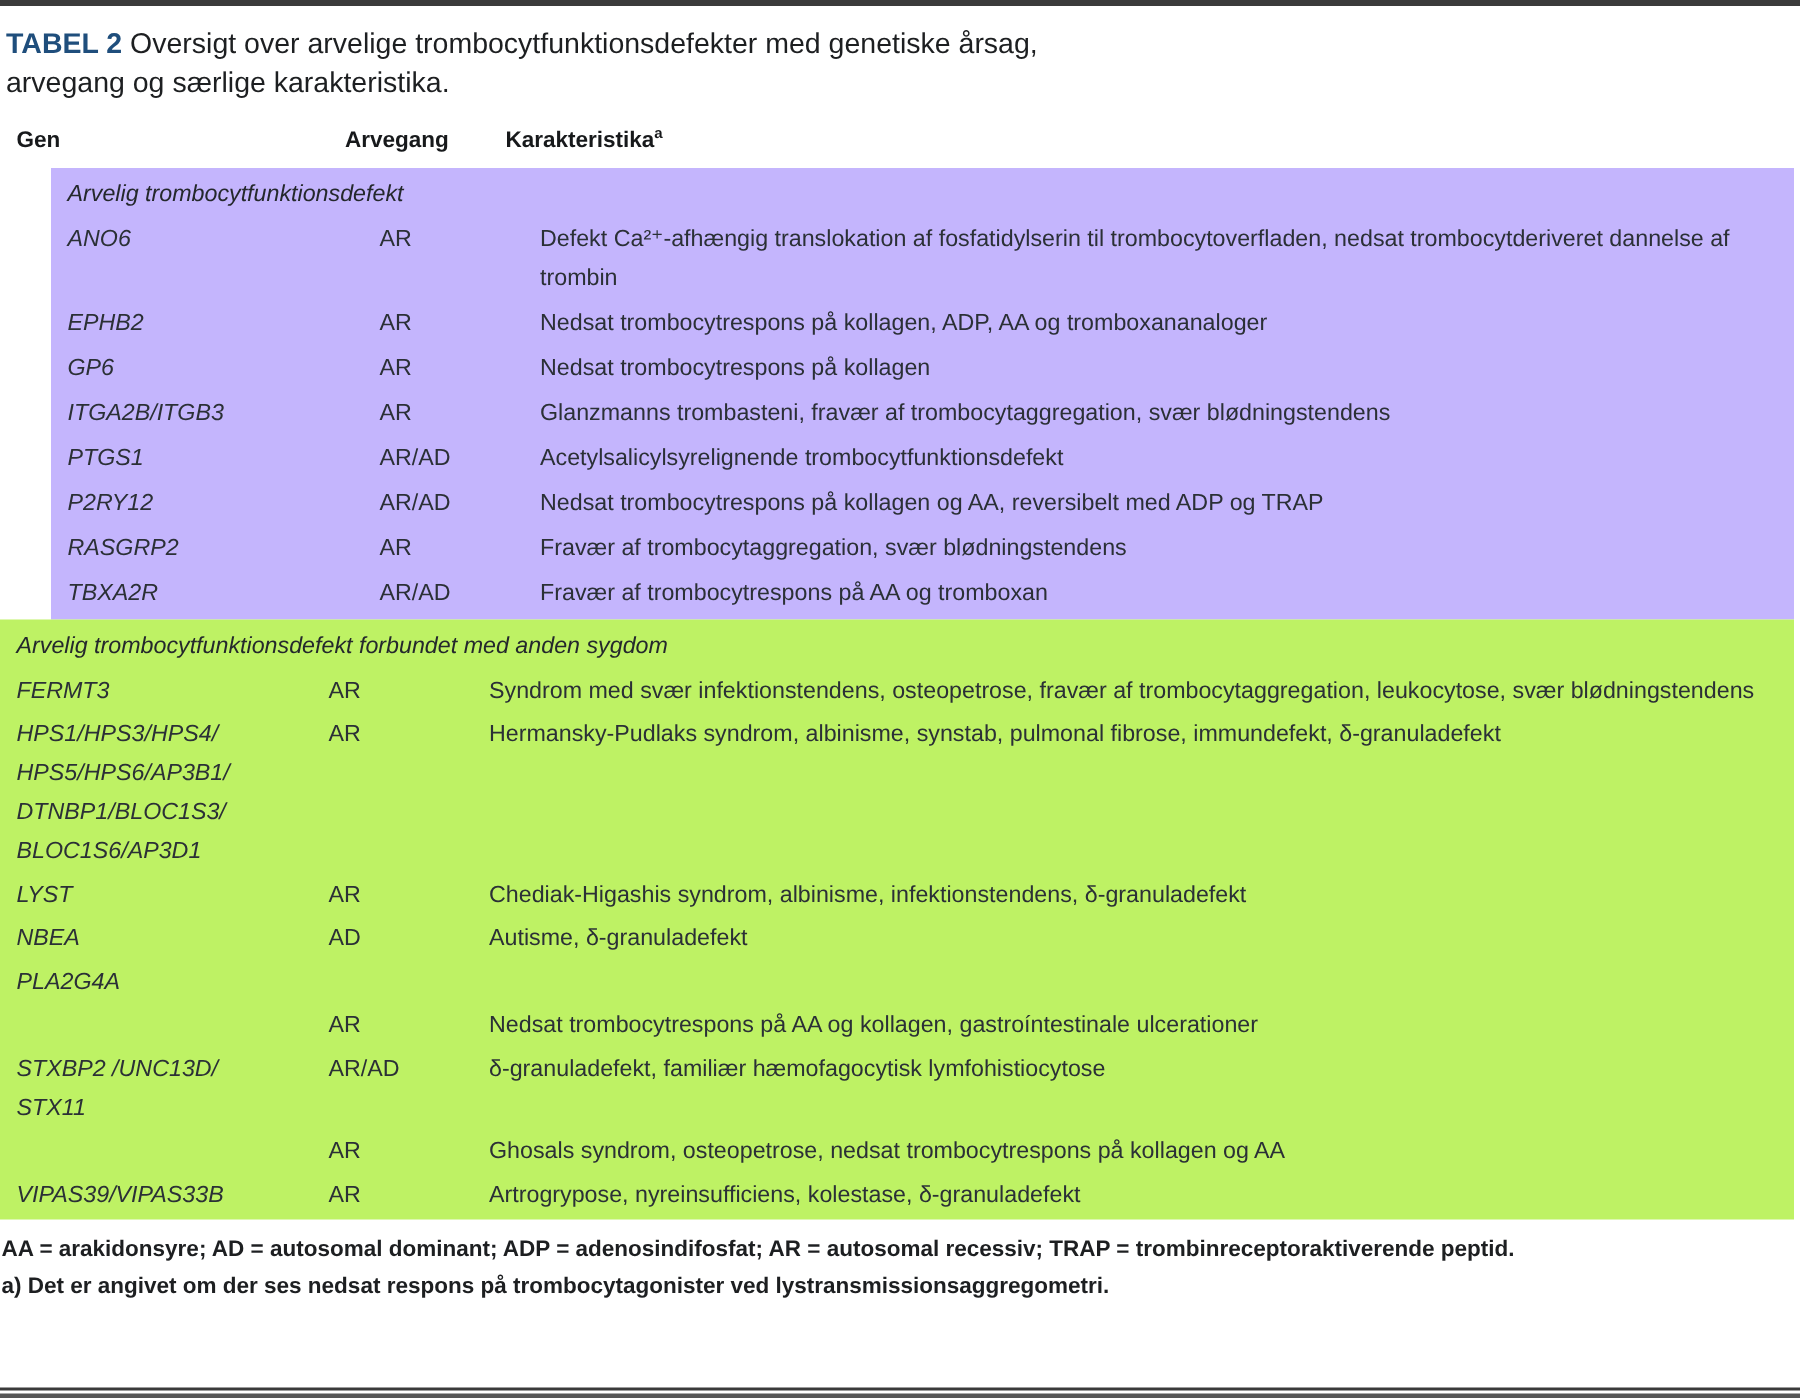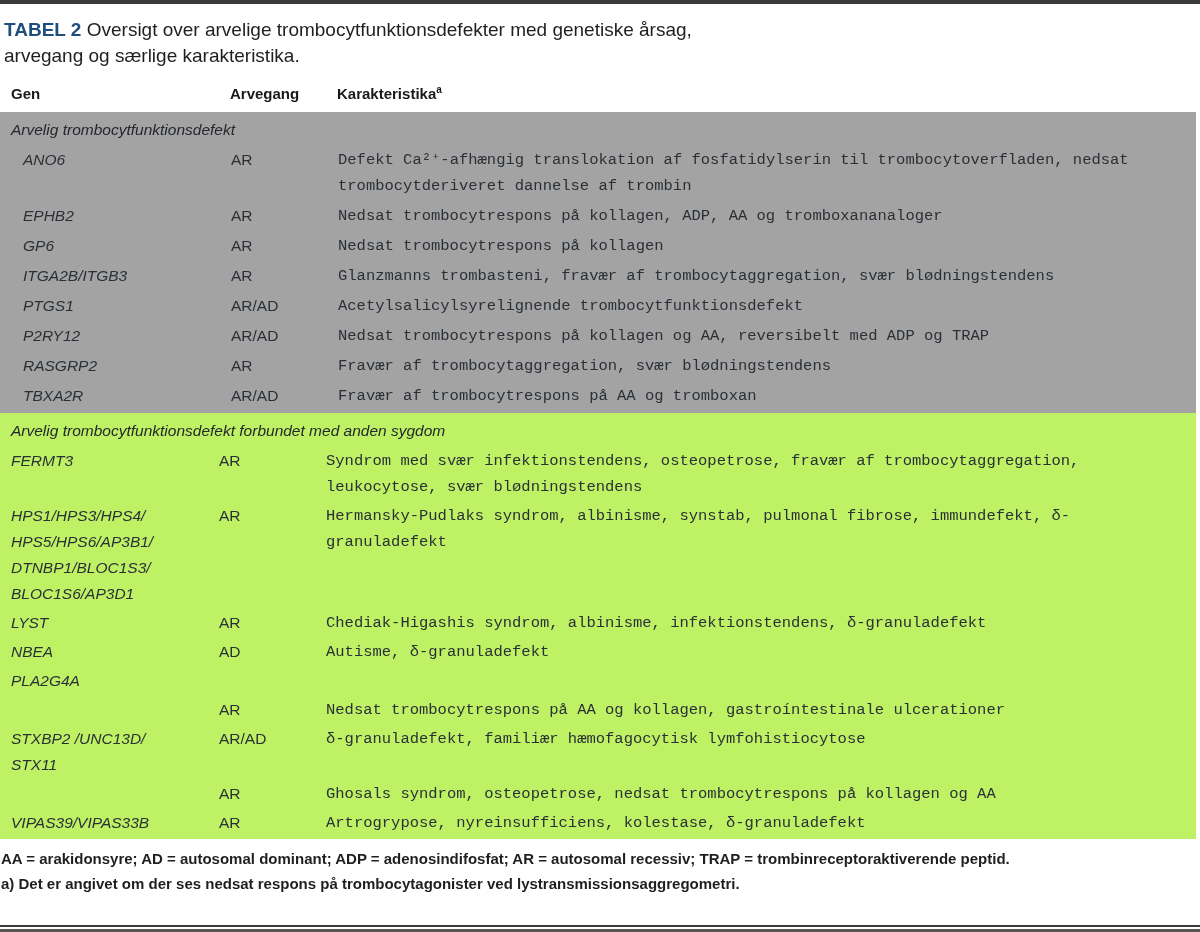--- a/index.html
+++ b/index.html
@@ -41,35 +41,35 @@
   .section { padding: 3px 0 2px 0; }
   .section-header {
     font-style: italic;
     font-size: 15.5px;
     line-height: 26px;
     padding: 2px 0 2px 11px;
     color: #24282c;
   }
   .row {
     display: flex;
-    padding: 2px 12px;
+    padding: 2px 0;
     font-size: 15.5px;
     line-height: 26px;
   }
   .s2 .row { padding: 1.5px 0; }
   .cell { color: #2b3036; }
   .cell-gen {
     width: 219px;
     padding-left: 11px;
     box-sizing: border-box;
     font-style: italic;
     white-space: pre-line;
   }
   .cell-arv { width: 107px; }
-  .cell-kar { flex: 1; padding-right: 10px; font-family: Liberation Mono, monospace; }
+  .cell-kar { flex: 1; padding-right: 10px; }
 
   .footnotes {
     margin: 7px 10px 0 1px;
     font-size: 15px;
     line-height: 25px;
     color: #1d1f21;
     font-weight: bold;
   }
 
   .rule-thin  { position: absolute; left: 0; top: 925px; width: 100%; height: 2px; background: #3b3b3b; }
@@ -88,21 +88,21 @@
 arvegang og særlige karakteristika.</span>
   </div>
 
   <div class="header-row">
     <div class="c-gen">Gen</div>
     <div class="c-arv">Arvegang</div>
     <div class="c-kar"><span>Karakteristika</span><sup class="hdr-sup">a</sup></div>
   </div>
 
   <div id="sections">
-      <div class="section s1" style="background: #a3a3a3;">
+      <div class="section s1" style="background: #c4b5fd; margin-left: 34px;">
         <div class="section-header">Arvelig trombocytfunktionsdefekt</div>
         <div class="row">
           <div class="cell cell-gen">ANO6</div>
           <div class="cell cell-arv">AR</div>
           <div class="cell cell-kar">Defekt Ca²⁺-afhængig translokation af fosfatidylserin til trombocytoverfladen, nedsat trombocytderiveret dannelse af trombin</div>
         </div>
         <div class="row">
           <div class="cell cell-gen">EPHB2</div>
           <div class="cell cell-arv">AR</div>
           <div class="cell cell-kar">Nedsat trombocytrespons på kollagen, ADP, AA og tromboxananaloger</div>

